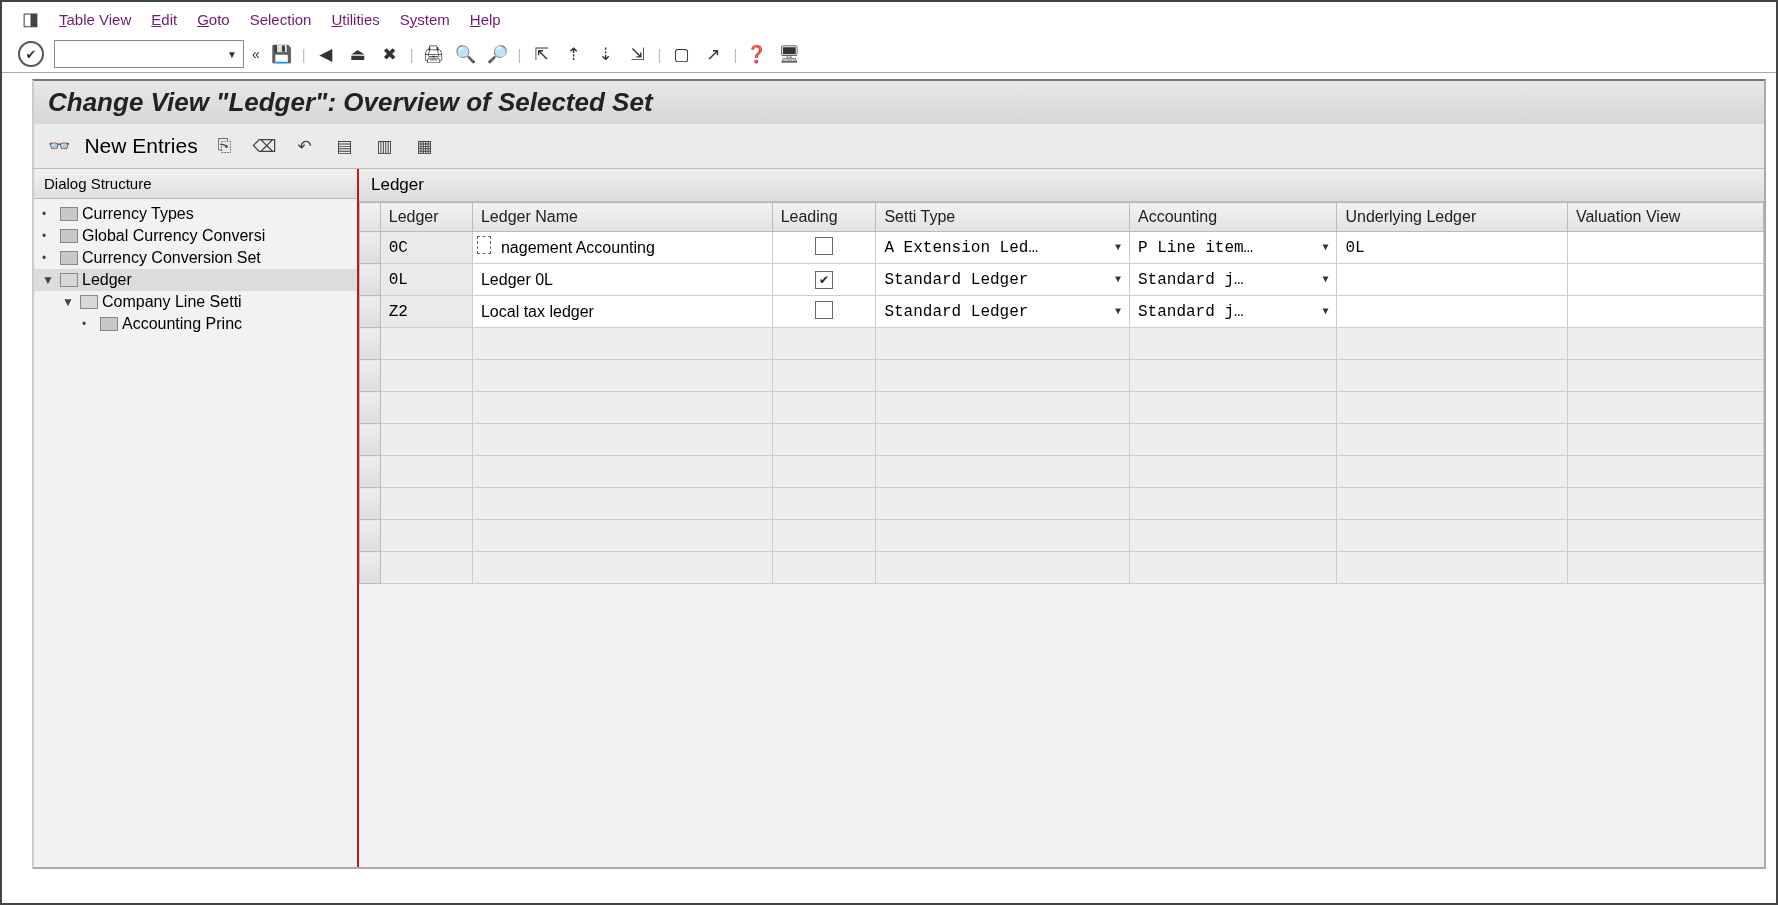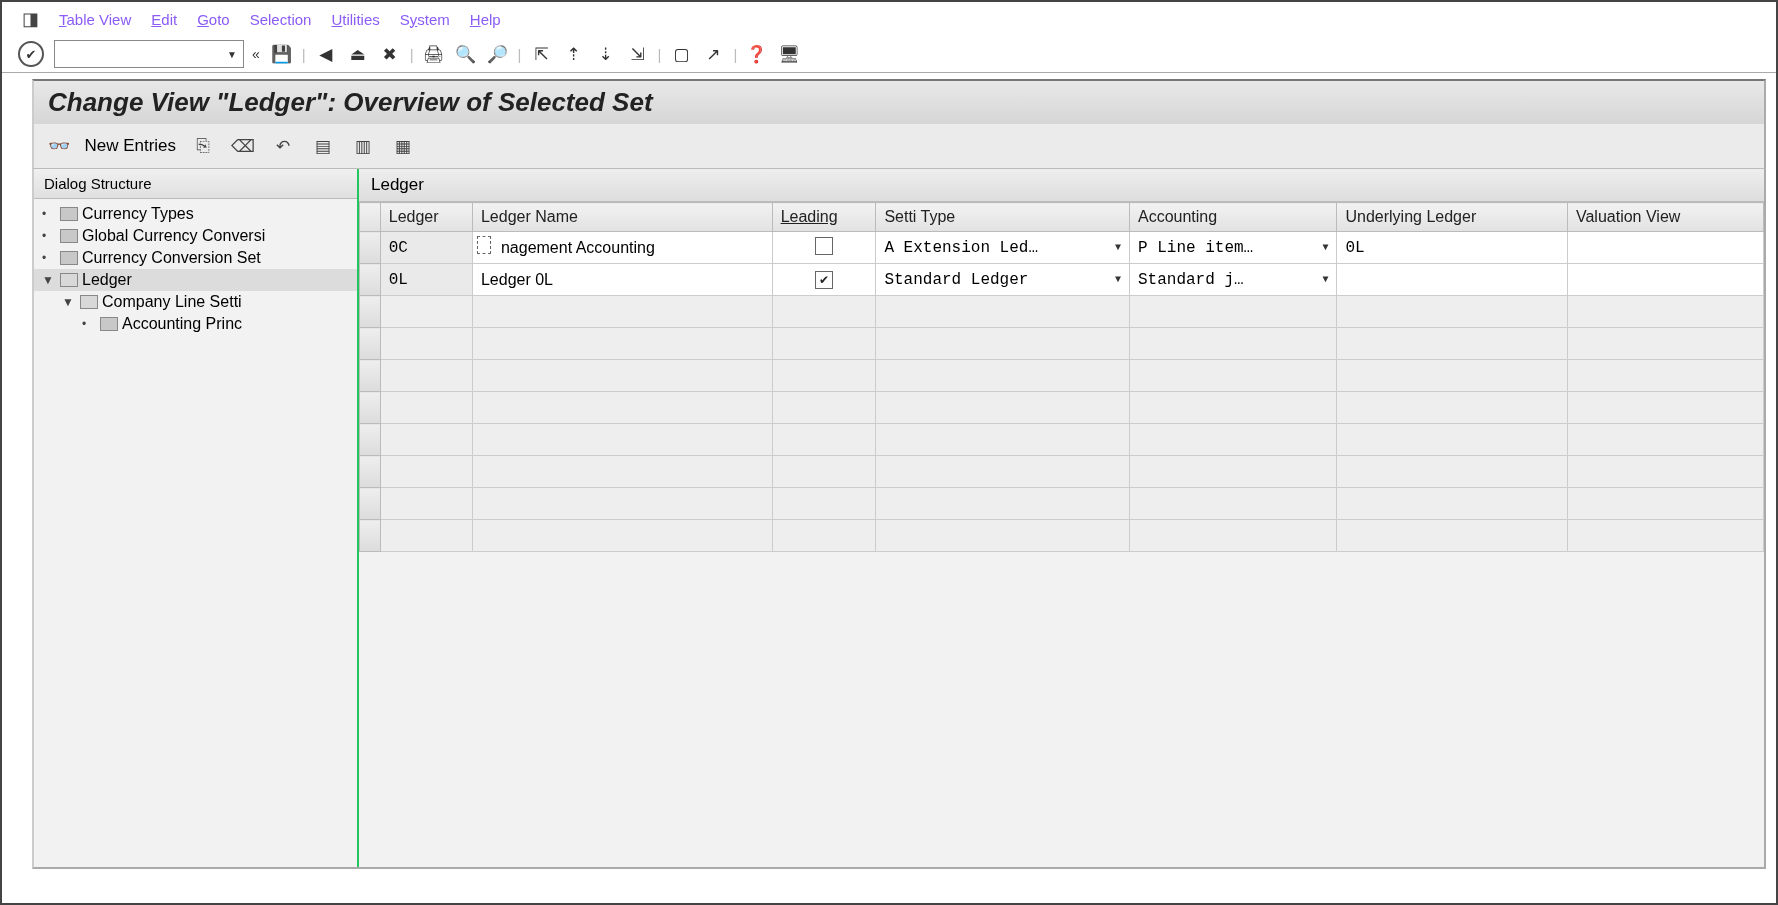--- a/index.html
+++ b/index.html
@@ -18,21 +18,21 @@
     padding: 6px 20px;
     gap: 20px;
     background: #fff;
   }
   .menubar .menu-icon {
     font-size: 18px;
     color: #444;
     transform: scaleX(-1);
   }
   .menubar .menu-item {
-    color: #8b5cf6;
+    color: #701a75;
     cursor: pointer;
   }
   .menubar .menu-item .ul { text-decoration: underline; }
   .toolbar {
     display: flex;
     align-items: center;
     padding: 4px 16px;
     gap: 4px;
     background: #fff;
     border-bottom: 1px solid #aaa;
@@ -78,34 +78,34 @@
   .sub-toolbar {
     margin: 0 10px 0 30px;
     padding: 10px 14px;
     border-left: 2px solid #ccc;
     border-right: 2px solid #aaa;
     border-bottom: 1px solid #bbb;
     display:flex; align-items:center; gap:14px;
     background:#ebebeb;
   }
   .sub-toolbar .glasses { font-size:18px; color:#333; cursor:pointer;}
-  .sub-toolbar .newentries { cursor:pointer; font-size:17px;}
+  .sub-toolbar .newentries { cursor:pointer; font-size:21px;}
   .sub-toolbar .sbtn { width:26px; height:24px; display:flex; align-items:center; justify-content:center; cursor:pointer; color:#444; font-size:17px;}
   .content-area {
     margin: 0 10px 0 30px;
     border-left: 2px solid #ccc;
     border-right: 2px solid #aaa;
     border-bottom: 2px solid #aaa;
     display:flex;
     height: 700px;
   }
   .tree-panel {
     width: 325px;
     flex: 0 0 325px;
-    border-right: 2px solid #22c55e;
+    border-right: 2px solid #b91c1c;
     background:#f2f2f2;
     overflow:hidden;
   }
   .tree-header {
     padding:6px 10px;
     border-bottom:1px solid #bbb;
     background: linear-gradient(#f0f0f0,#e0e0e0);
   }
   .tree-body { padding: 4px 0; }
   .tree-row {
@@ -268,21 +268,21 @@
   </div>
 
   <div class="table-panel">
     <div class="table-title">Ledger</div>
     <table class="grid">
       <thead>
           <tr id="grid-head">
             <th style="width: 18px;"></th>
             <th style="width: 80px;">Ledger</th>
             <th style="width: 260px;">Ledger Name</th>
-            <th style="width: 90px; text-decoration: underline;">Leading</th>
+            <th style="width: 90px;">Leading</th>
             <th style="width: 220px;">Setti Type</th>
             <th style="width: 180px;">Accounting</th>
             <th style="width: 200px;">Underlying Ledger</th>
             <th style="width: 170px;">Valuation View</th>
           </tr>
         </thead>
       <tbody id="grid-body">
           <tr>
             <td class="rowhead"></td>
             <td class="codecell">0C</td>
@@ -318,20 +318,40 @@
               <div class="dd-cell">
                 <span>Standard j…</span>
                 <span class="arr">▼</span>
               </div>
             </td>
             <td class="mono"></td>
             <td></td>
           </tr>
           <tr>
             <td class="rowhead"></td>
+            <td class="codecell">Z2</td>
+            <td>Local tax ledger</td>
+            <td style="text-align: center;"><span class="checkbox"></span></td>
+            <td class="mono">
+              <div class="dd-cell">
+                <span>Standard Ledger</span>
+                <span class="arr">▼</span>
+              </div>
+            </td>
+            <td class="mono">
+              <div class="dd-cell">
+                <span>Standard j…</span>
+                <span class="arr">▼</span>
+              </div>
+            </td>
+            <td class="mono"></td>
+            <td></td>
+          </tr>
+          <tr>
+            <td class="rowhead"></td>
             <td class="empty"></td>
             <td class="empty"></td>
             <td class="empty"></td>
             <td class="empty"></td>
             <td class="empty"></td>
             <td class="empty"></td>
             <td class="empty"></td>
           </tr>
           <tr>
             <td class="rowhead"></td>

